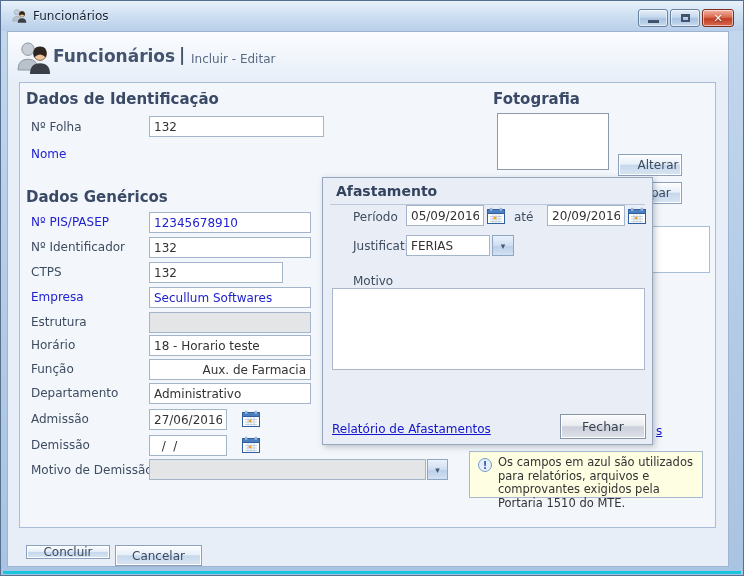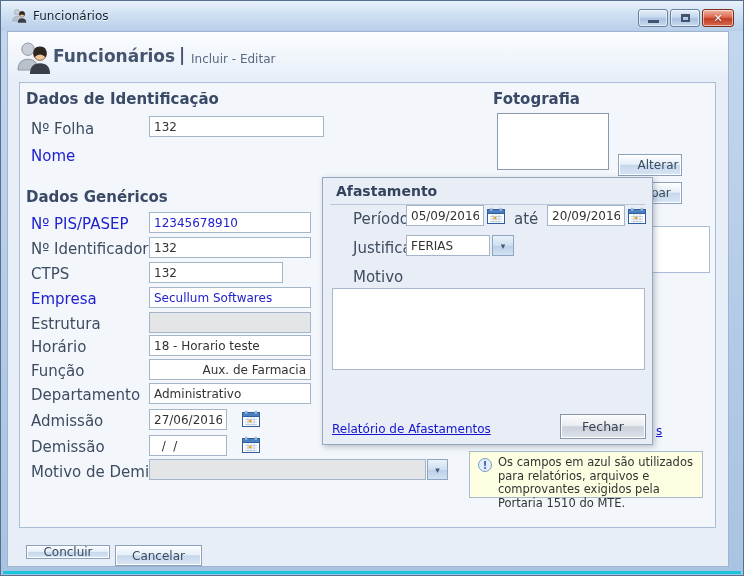--- a/index.html
+++ b/index.html
@@ -31,21 +31,21 @@
   .hdr-band { position:absolute; left:7px; top:31px; width:720px; height:49px;
     background:linear-gradient(180deg,#FBFDFF 0%,#E7EEF8 100%); }
   .hdr-icon { position:absolute; left:13px; top:38px; width:40px; height:38px; }
   .hdr-title { position:absolute; left:52px; top:45px; font-size:17px; font-weight:bold; color:#44546E; }
   .hdr-sep { position:absolute; left:178px; top:44px; font-size:17px; font-weight:bold; color:#44546E; }
   .hdr-sub { position:absolute; left:190px; top:51px; font-size:12px; color:#5A6A84; }
   
   .panel { position:absolute; left:18px; top:81px; width:697px; height:446px;
     background:#F3F7FC; border:1px solid #A9BDD6; }
   .sec-h { position:absolute; font-size:15px; font-weight:bold; color:#3A4A66; }
-  .lbl { position:absolute; left:30px; font-size:15px; color:#3E4C60; white-space:nowrap; }
+  .lbl { position:absolute; left:30px; font-size:12px; color:#3E4C60; white-space:nowrap; }
   .lbl.blue { color:#2121CE; }
   .inp { position:absolute; left:148px; height:21px; border:1px solid #A5B5C9; background:#fff;
     font-family:"DejaVu Sans",sans-serif; font-size:12px; color:#333; padding:8px 4px; }
   .inp.blue { color:#2121CE; }
   .inp.dis { background:#E4E5E6; color:#777; }
   .w175{width:175px} .w290{width:290px} .w162{width:162px} .w134{width:134px}
   .w86{width:78px} .w277{width:277px} .w78{width:78px} .w84{width:84px}
   .cal { position:absolute; width:20px; height:18px; cursor:pointer; }
   .ddbtn { position:absolute; width:21px; height:21px; border:1px solid #8FA5C4;
     background:linear-gradient(180deg,#EAF2FB 0%,#CFDEF0 50%,#BBD0E8 55%,#D3E1F2 100%);
@@ -222,21 +222,21 @@
       <path d="M3 9.5 H15 M3 12 H15 M3 14.5 H15 M6 7 V16 M9 7 V16 M12 7 V16" stroke="#B9C8DC" stroke-width="0.8" fill="none"></path>
       <rect x="6.8" y="9.8" width="2.6" height="2.4" fill="#F5A21B"></rect>
     </svg>
 
     <span class="lbl" style="top:61px;">Justificativa</span>
     <input class="inp w84" style="left: 83px; top: 57px;" value="FERIAS">
     <div class="ddbtn" style="left:169px; top:57px; width:22px;">
       <span>▾</span>
     </div>
 
-    <span class="lbl" style="top:90px;">Motivo</span>
+    <span class="lbl" style="top:96px;">Motivo</span>
     <textarea class="dlg-textarea" style=""></textarea>
 
     <span class="dlg-link">Relatório de Afastamentos</span>
     <div class="dlg-close">Fechar</div>
   </div>
 
   <div class="cyan-edge"></div>
 </div>
 
 </body></html>

